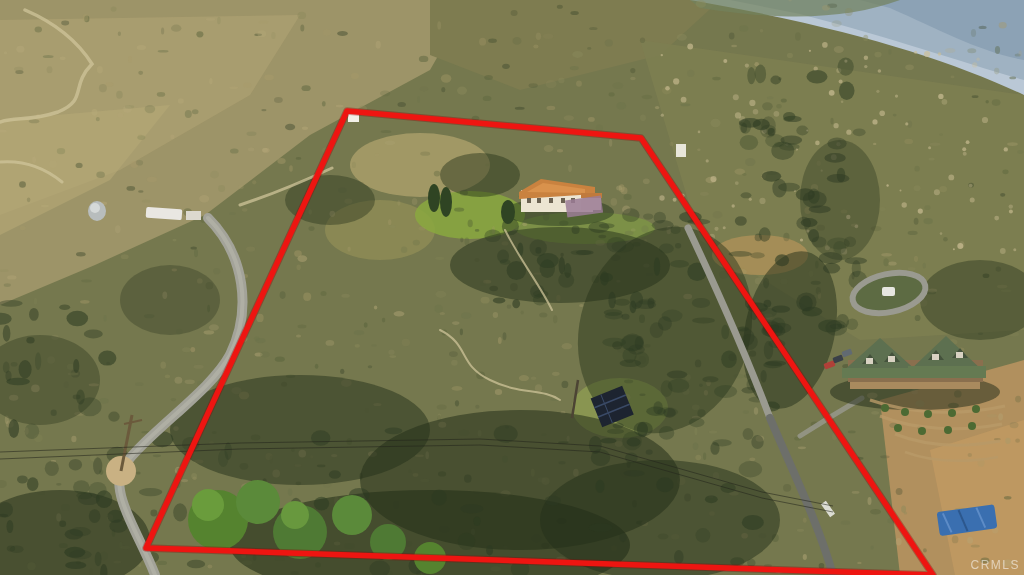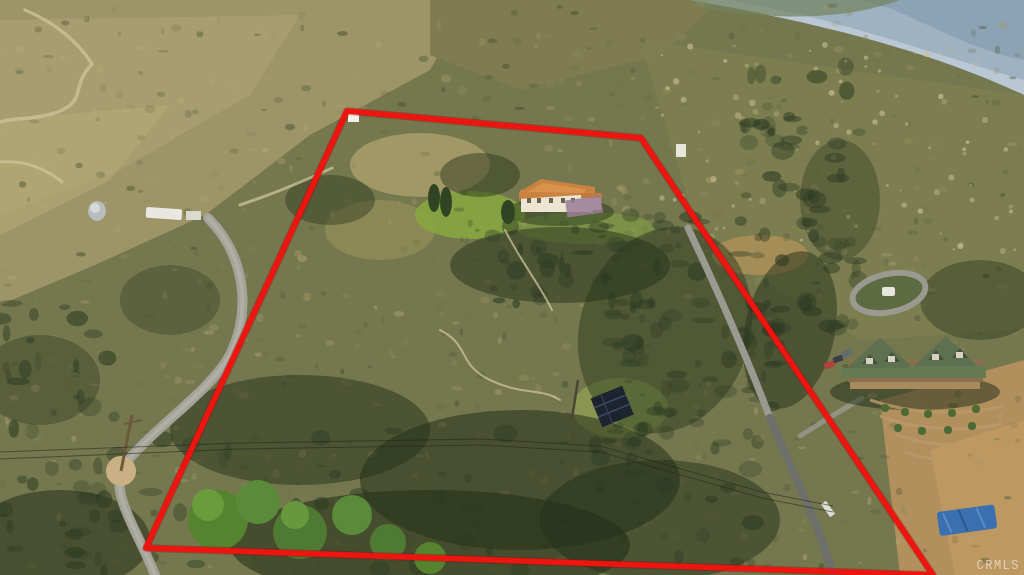--- a/index.html
+++ b/index.html
@@ -1,17 +1,17 @@
 <!DOCTYPE html>
 <html><head>
 <meta charset="utf-8">
 <style>
   html,body{margin:0;padding:0;background:#222;}
   .photo-frame{position:relative;width:1024px;height:575px;overflow:hidden;
-    font-family:Liberation Mono, monospace;}
+    font-family:Liberation Sans, sans-serif;}
   .photo-frame svg{display:block;}
   .boundary{fill:none;stroke:#ee1511;stroke-width:5.5;stroke-linejoin:round;stroke-linecap:round;}
   .boundary-glow{fill:none;stroke:#8e0505;stroke-width:7.5;opacity:.35;stroke-linejoin:round;}
   .watermark{font-size:12px;letter-spacing:1.5px;fill:#ffffff;opacity:.55;}
   .road{fill:none;stroke-linecap:round;}
   .wire{fill:none;stroke:#23251b;stroke-width:1;opacity:.55;}
   .trail{fill:none;stroke:#cfc49a;opacity:.75;stroke-linecap:round;}
 </style>
 </head>
 <body>

